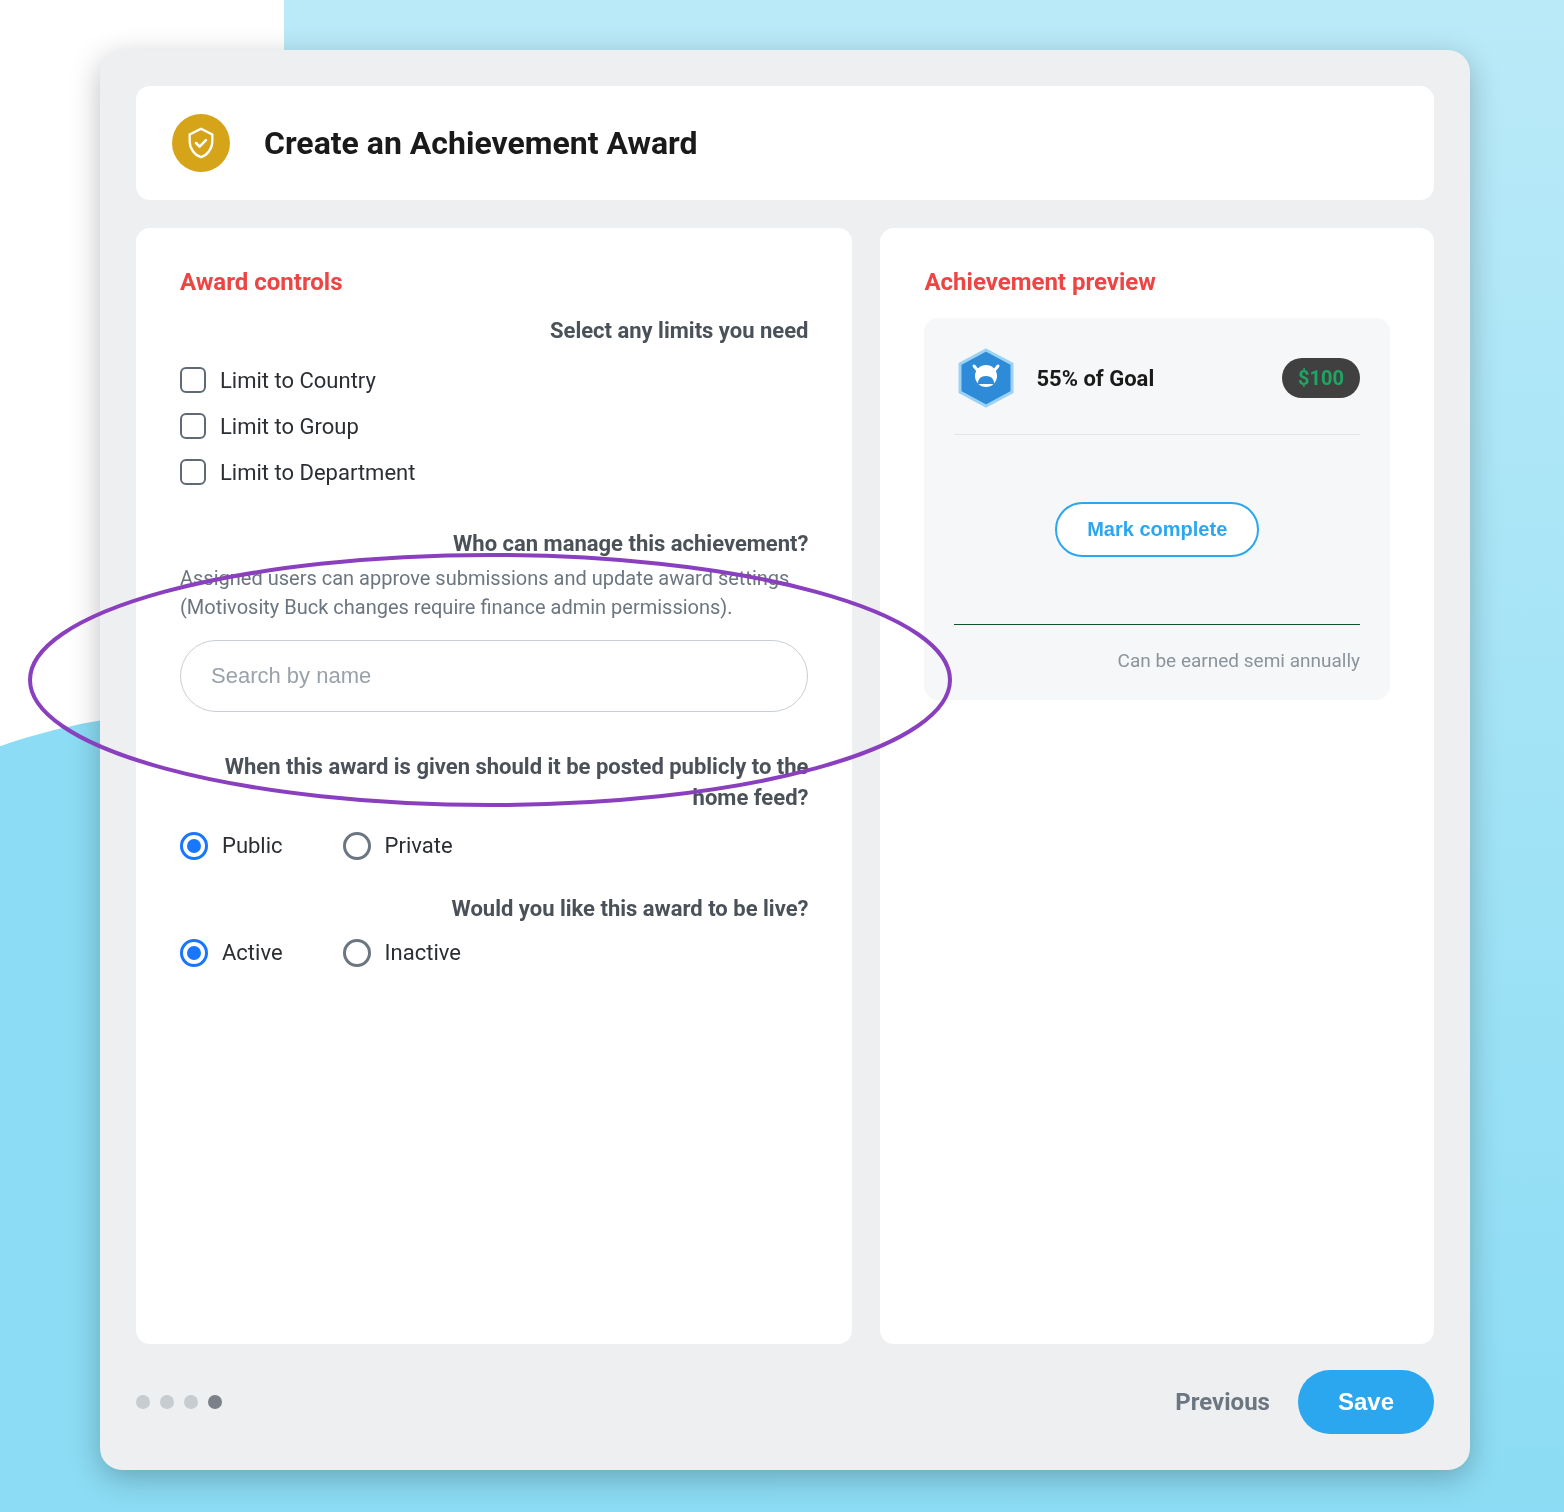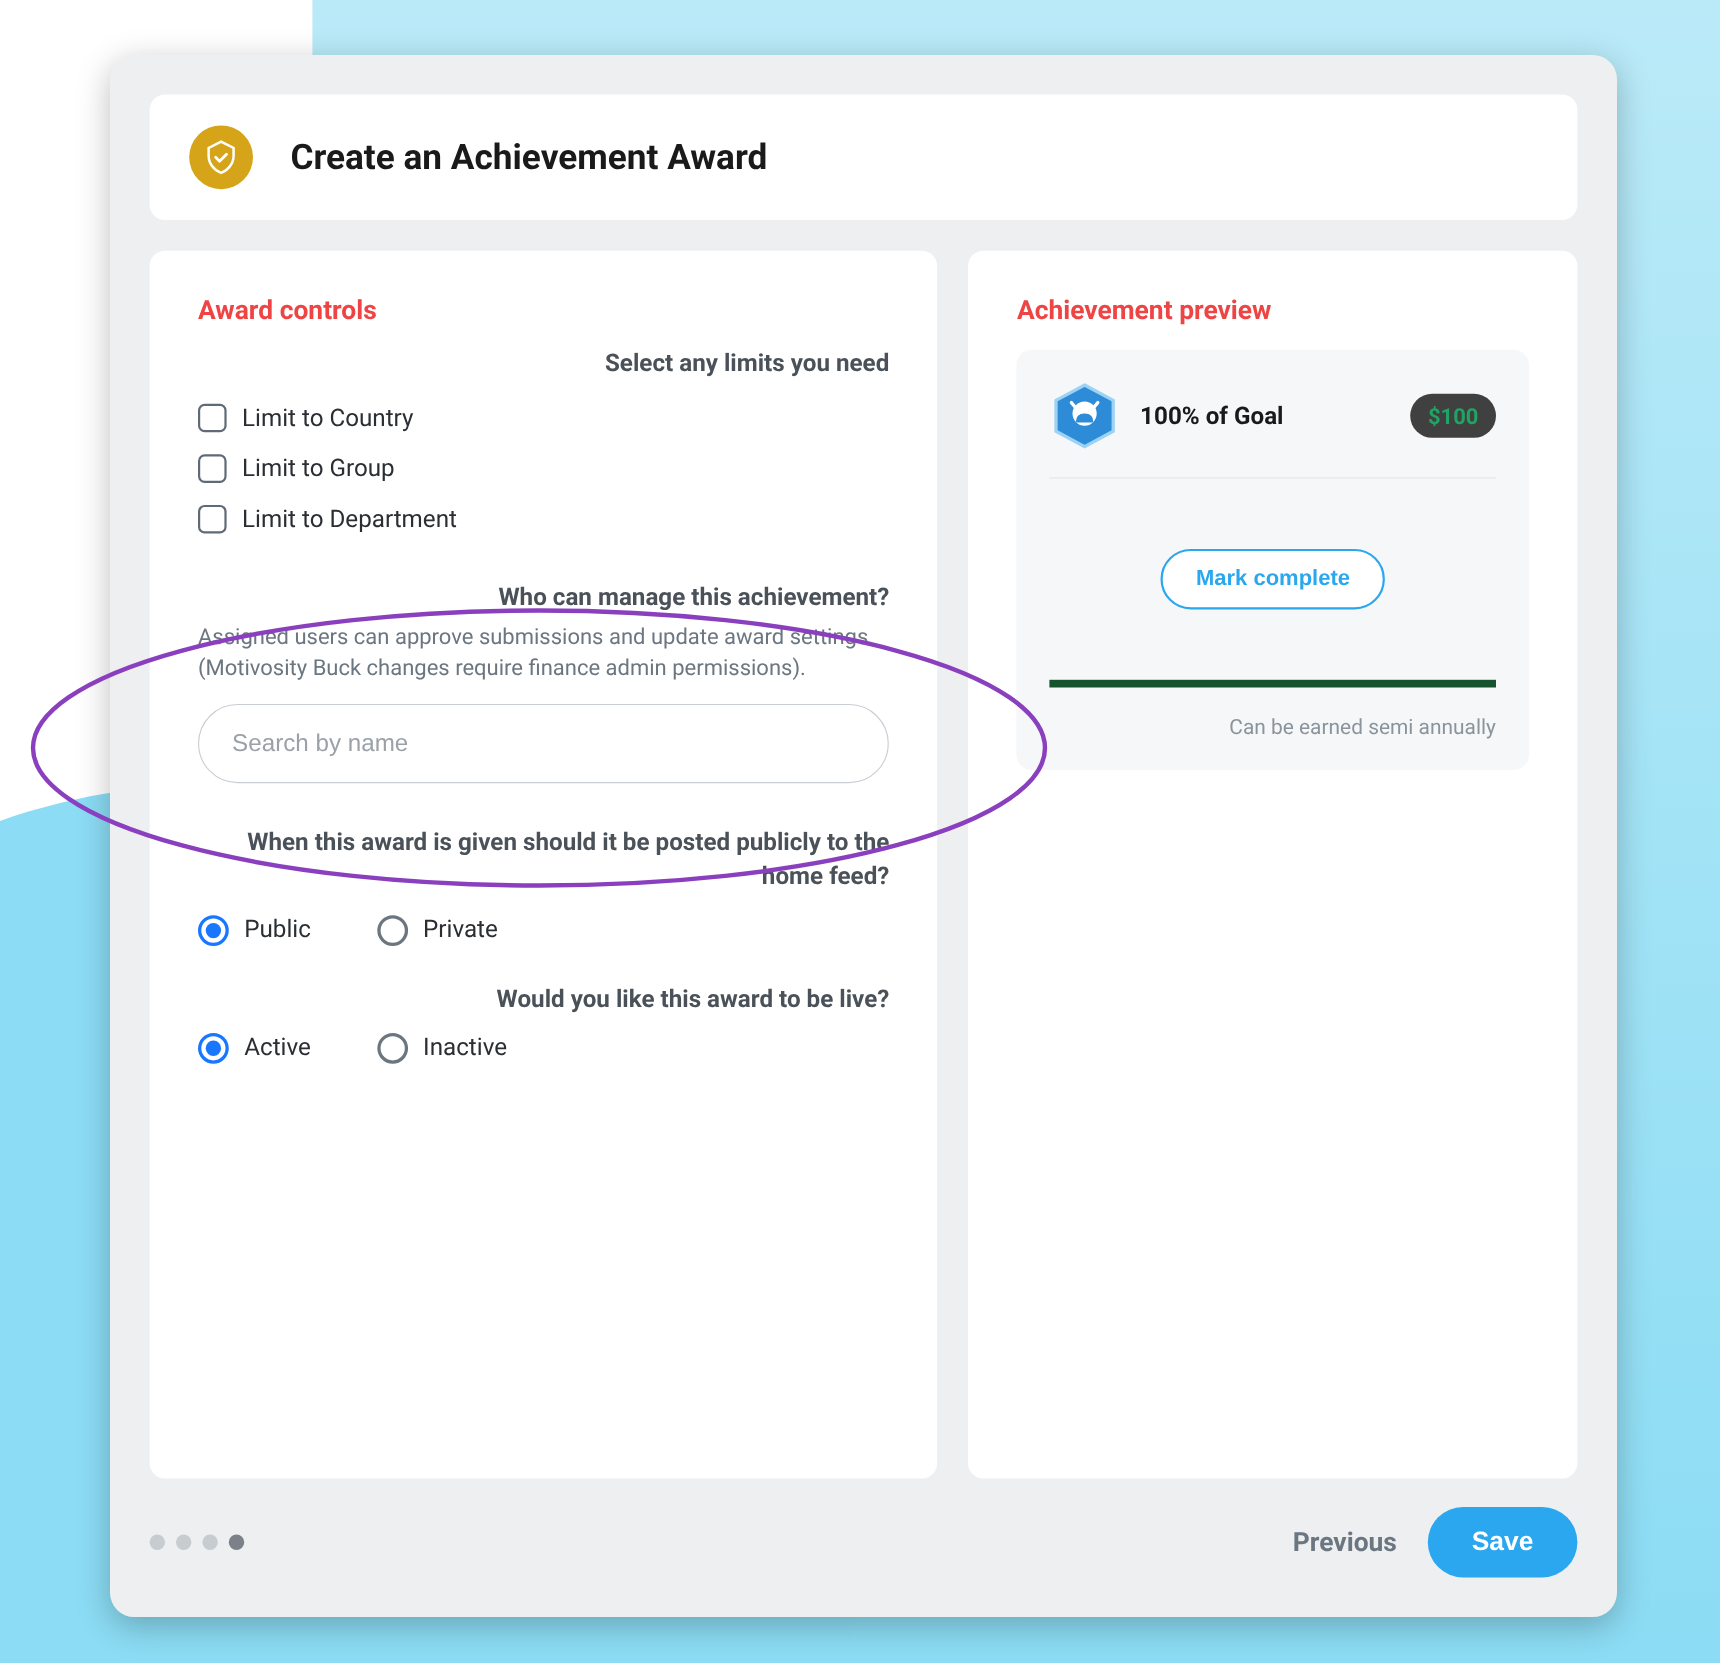--- a/index.html
+++ b/index.html
@@ -167,21 +167,21 @@
   .price-pill {
     background: #404040;
     color: #1fa463;
     font-weight: 700;
     font-size: 20px;
     padding: 8px 16px;
     border-radius: 999px;
   }
   .preview-middle {
     height: 190px;
-    border-bottom: 7px solid #14532d;
+    border-bottom: 1px solid #14532d;
     display: flex; align-items: center; justify-content: center;
     padding: 20px 0;
   }
   .mark-complete-btn {
     border: 2.5px solid #2aa7ef;
     color: #2aa7ef;
     background: #fff;
     font-size: 20px;
     font-weight: 700;
     padding: 14px 30px;
@@ -310,21 +310,21 @@
         <div class="preview-top-row">
           <div class="preview-icon">
             <svg width="64" height="64" viewBox="0 0 64 64">
               <polygon points="32,4 58,18 58,46 32,60 6,46 6,18" fill="#2d8bd8"></polygon>
               <polygon points="32,4 58,18 58,46 32,60 6,46 6,18" fill="none" stroke="#9cd3f5" stroke-width="3"></polygon>
               <circle cx="32" cy="30" r="11" fill="#fff"></circle>
               <path d="M24 38 Q24 30 32 30 Q40 30 40 38" fill="#2d8bd8"></path>
               <path d="M25 26 L20 20 M39 26 L44 20" stroke="#fff" stroke-width="3" stroke-linecap="round"></path>
             </svg>
           </div>
-          <div class="preview-title">100% of Goal</div>
+          <div class="preview-title">55% of Goal</div>
           <div class="price-pill">$100</div>
         </div>
         <div class="preview-middle">
           <button class="mark-complete-btn">Mark complete</button>
         </div>
         <div class="preview-footer">Can be earned semi annually</div>
       </div>
     </div>
 
   </div>

